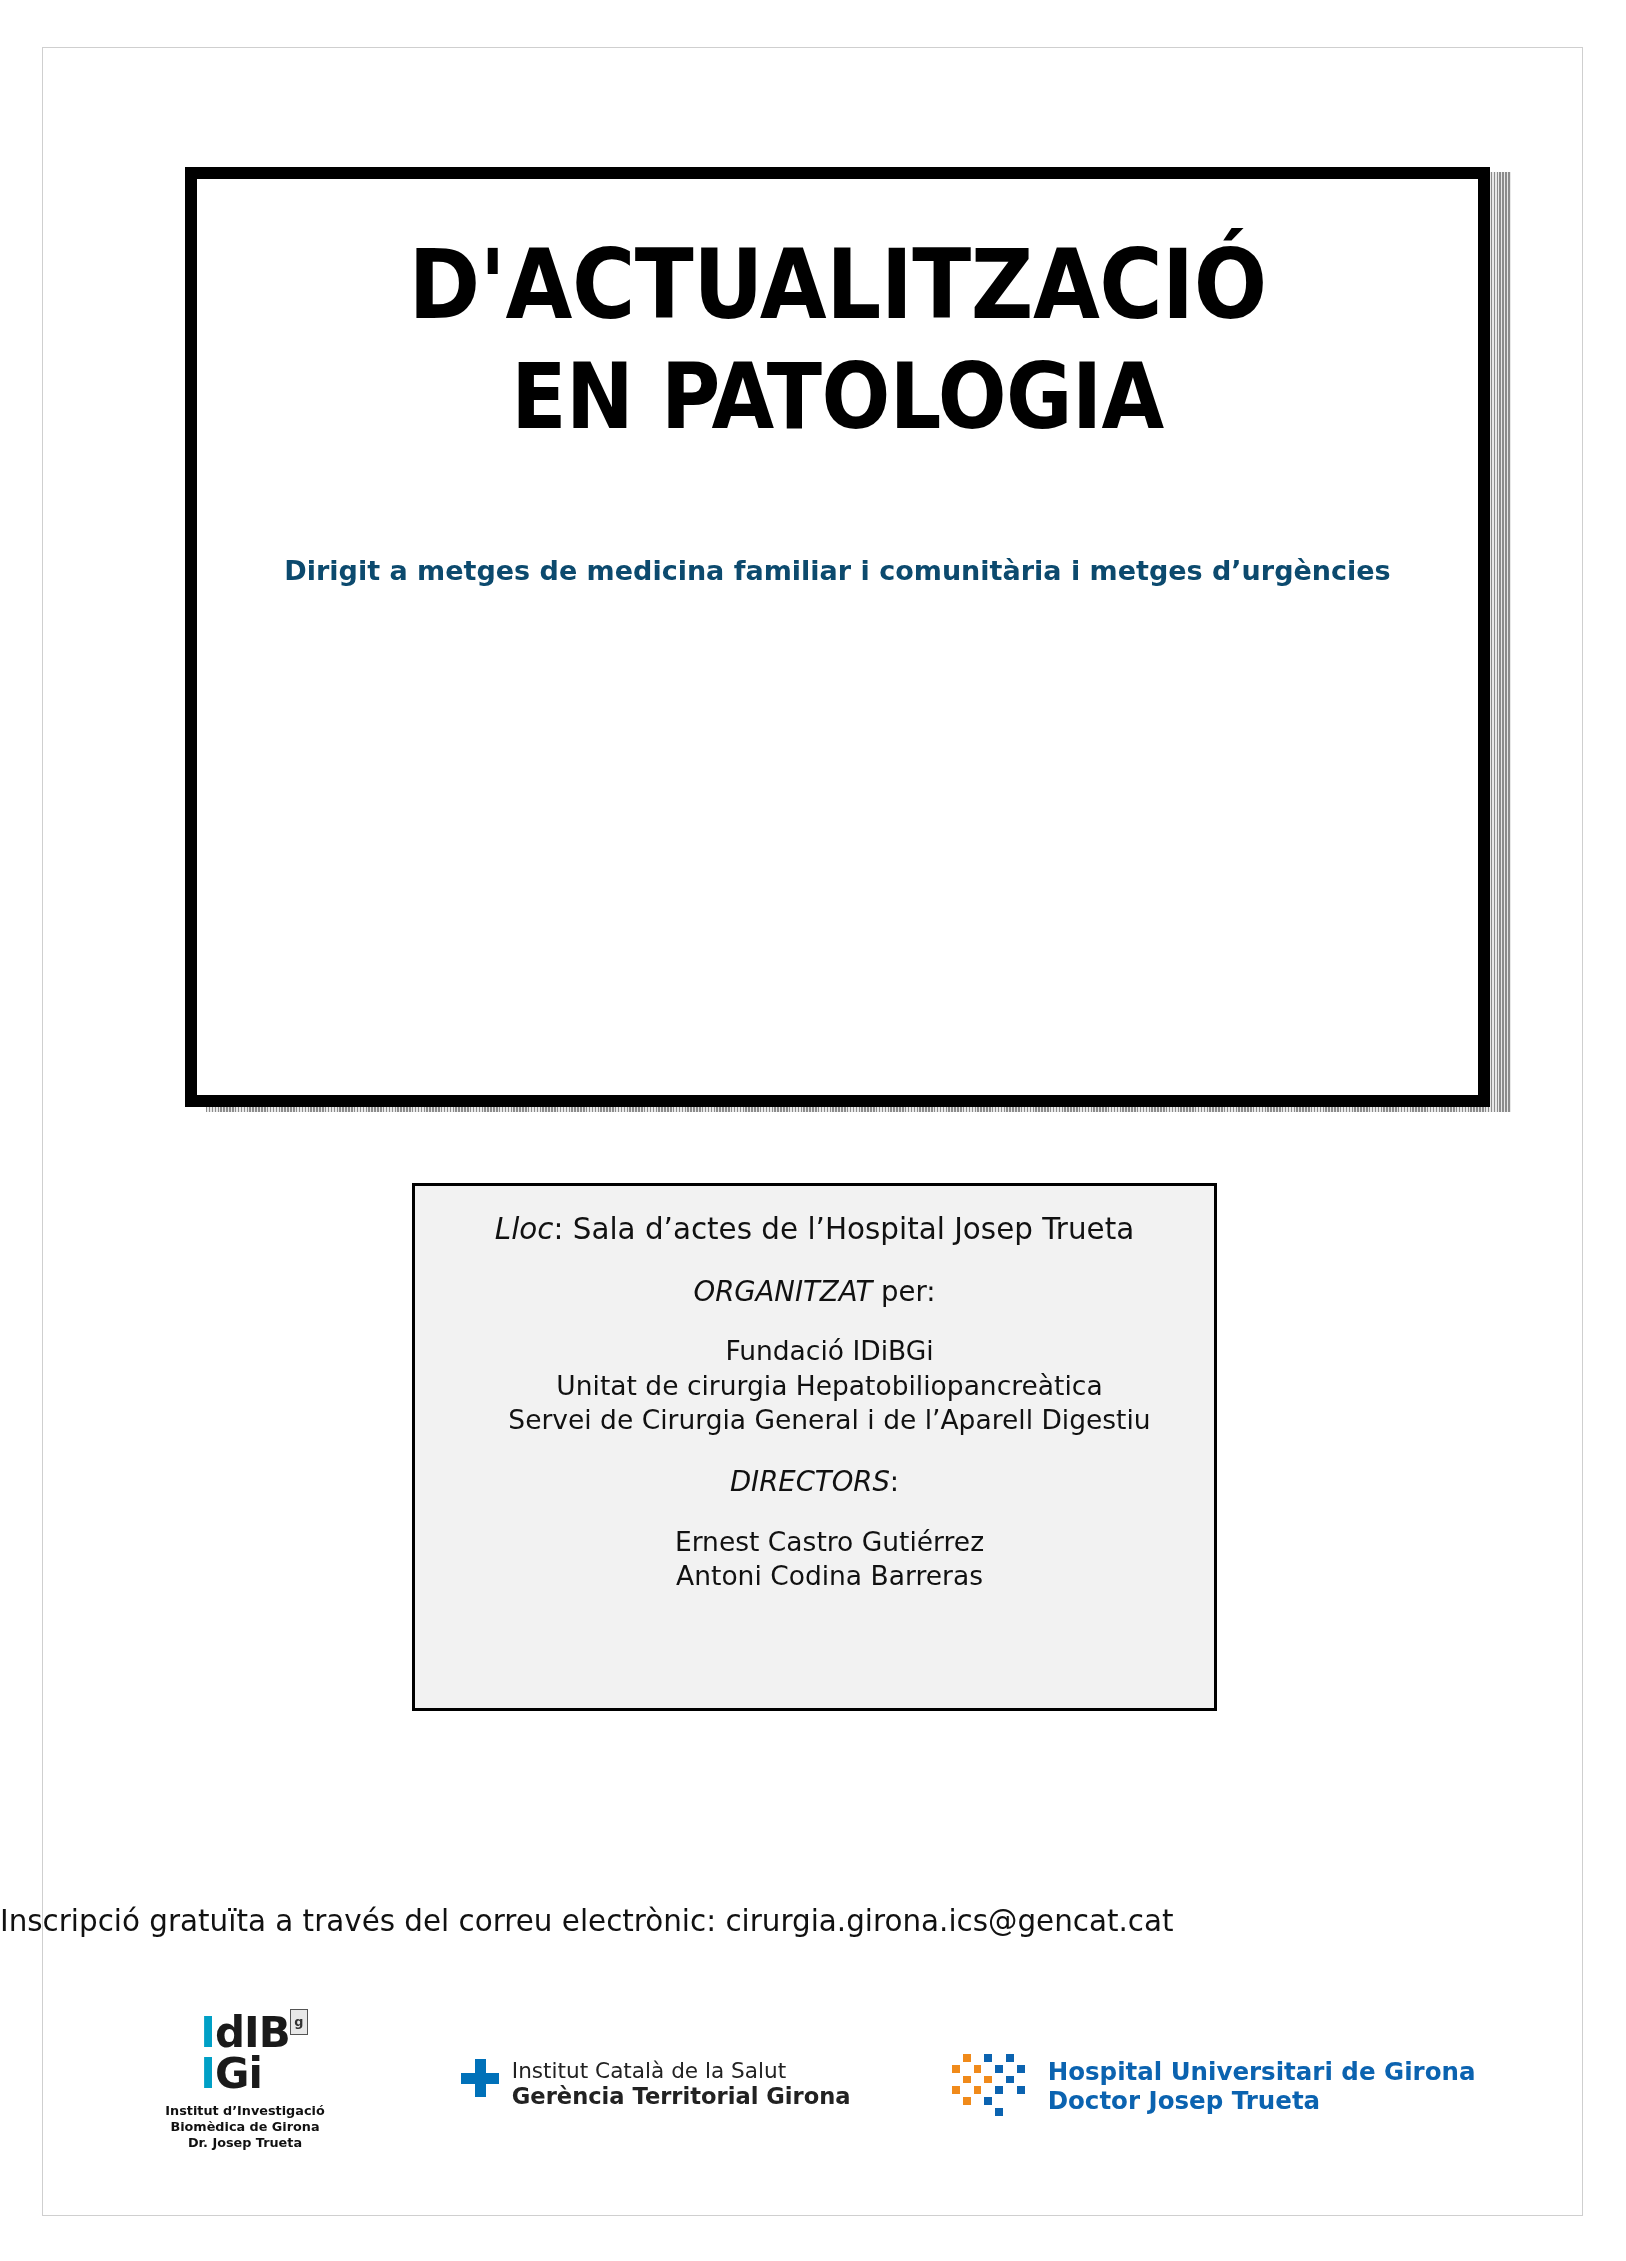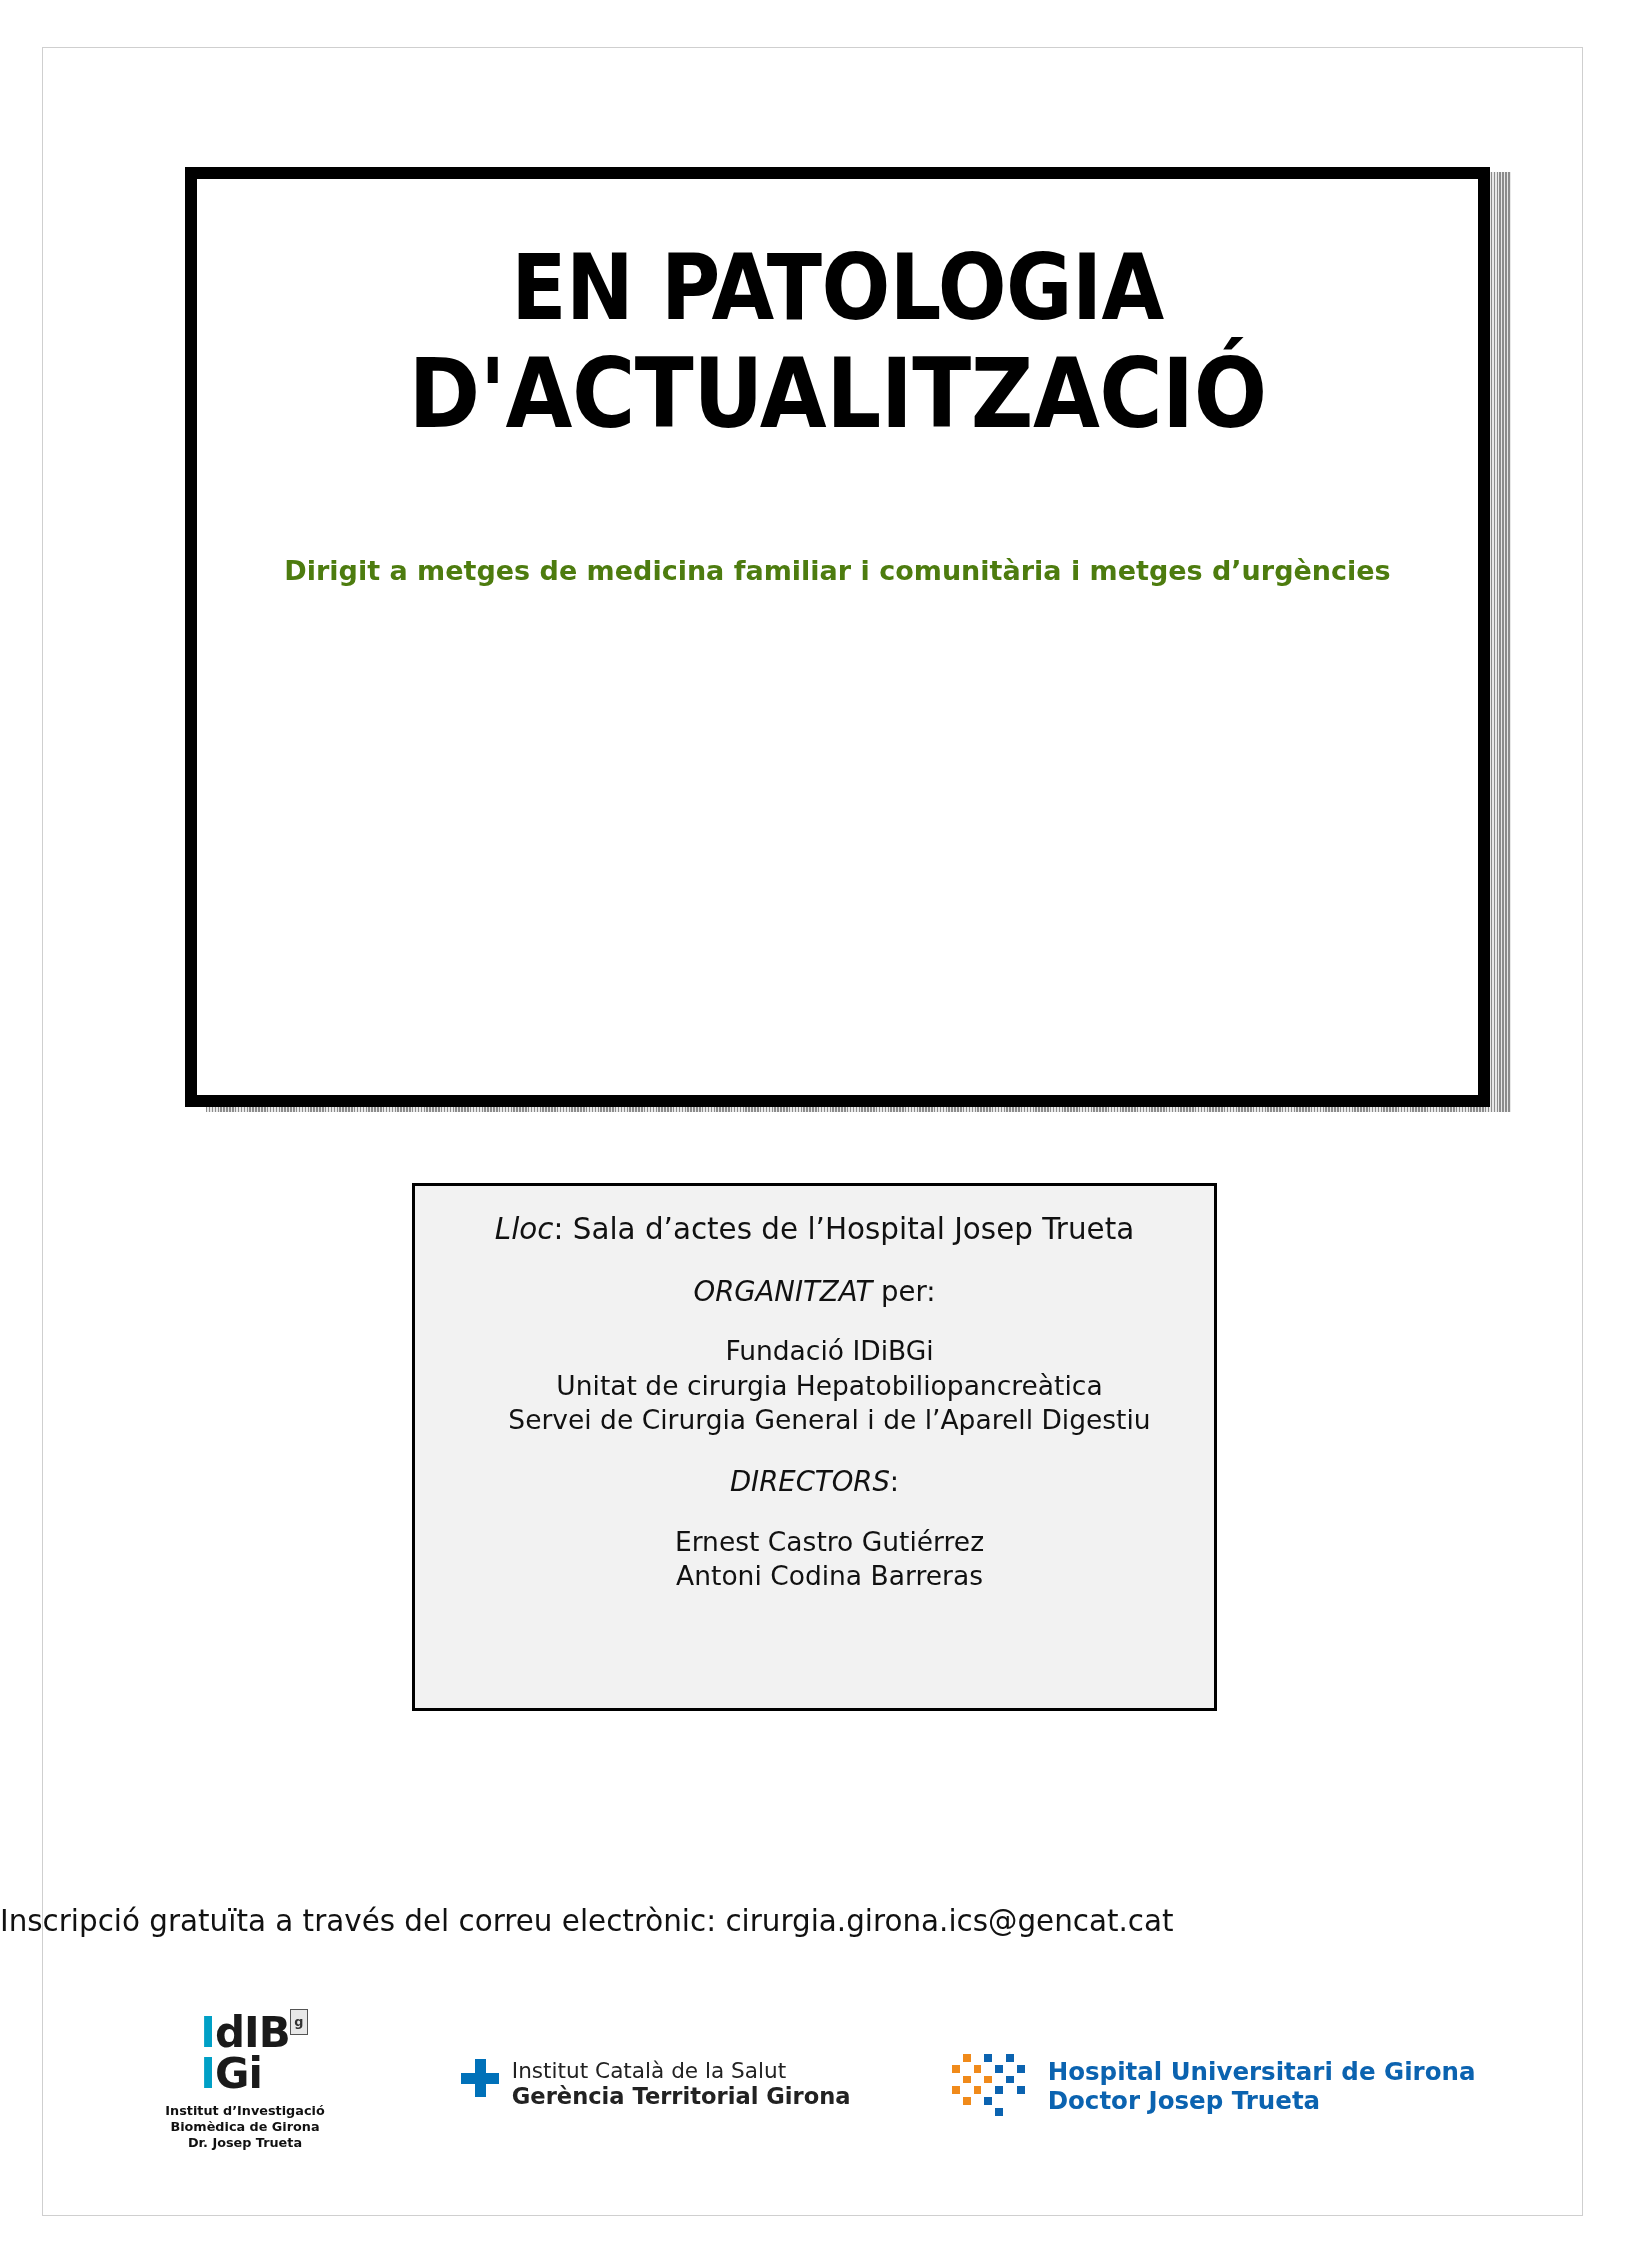--- a/index.html
+++ b/index.html
@@ -78,21 +78,21 @@
   .title-line.l1 { font-size: 96px; margin-top: 93px; }
   .title-line.l2 { font-size: 96px; margin-top: 13.7px; }
   .title-line.l3 { font-size: 90px; margin-top: 19.6px; }
   .title-line.l4 { font-size: 90px; margin-top: 20.6px; }
 
   .subtitle {
     margin-top: 113px;
     font-family: "DejaVu Sans", sans-serif;
     font-weight: bold;
     font-size: 27px;
-    color: #4d7c0f;
+    color: #0c4a6e;
     letter-spacing: 0px;
   }
 
   
   .info-box {
     position: absolute;
     left: 412px;
     top: 1183px;
     width: 805px;
     height: 528px;
@@ -252,22 +252,22 @@
 </style>
 </head>
 <body>
 
 <div class="page">
   <div class="page-border"></div>
 
   <div class="title-shadow"></div>
   <div class="title-frame">
     <div class="title-inner">
+      <div class="title-line l2">D'ACTUALITZACIÓ</div>
       <div class="title-line l3">EN PATOLOGIA</div>
-      <div class="title-line l2">D'ACTUALITZACIÓ</div>
       <div class="subtitle">Dirigit a metges de medicina familiar i comunitària i metges d’urgències</div>
     </div>
   </div>
 
   <div class="info-box">
     <div class="info-line">
       <span class="ital">Lloc</span><span>: Sala d’actes de l’Hospital Josep Trueta</span>
     </div>
 
     <div class="info-gap"></div>

